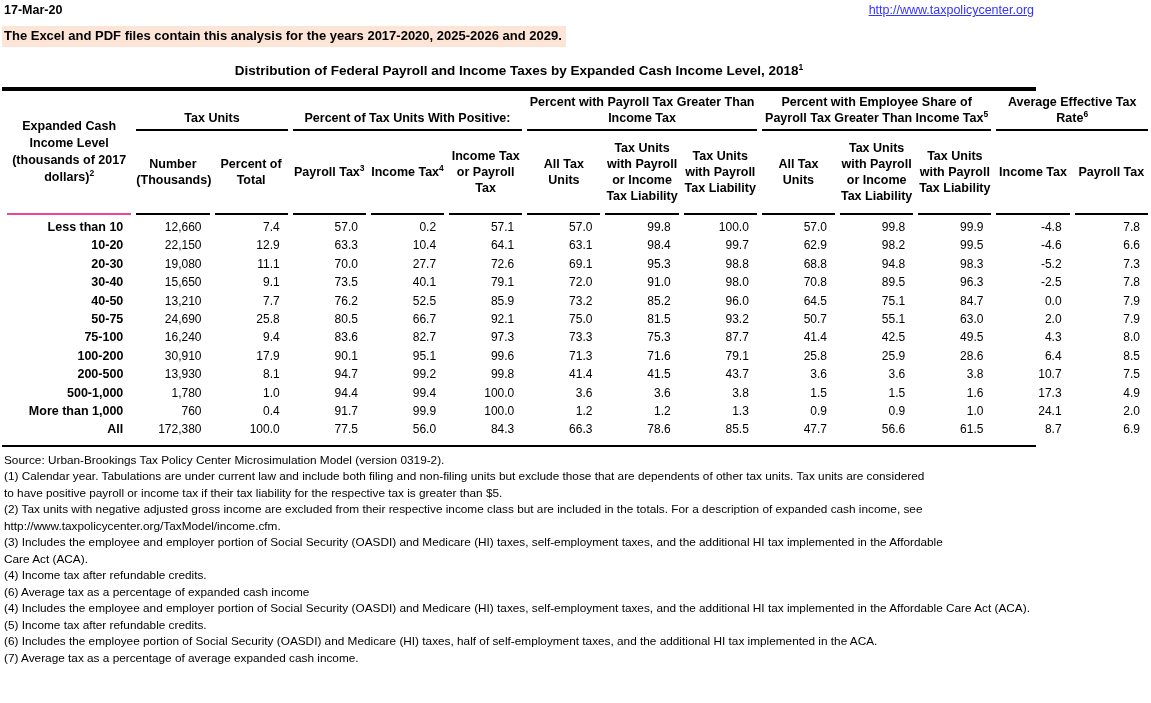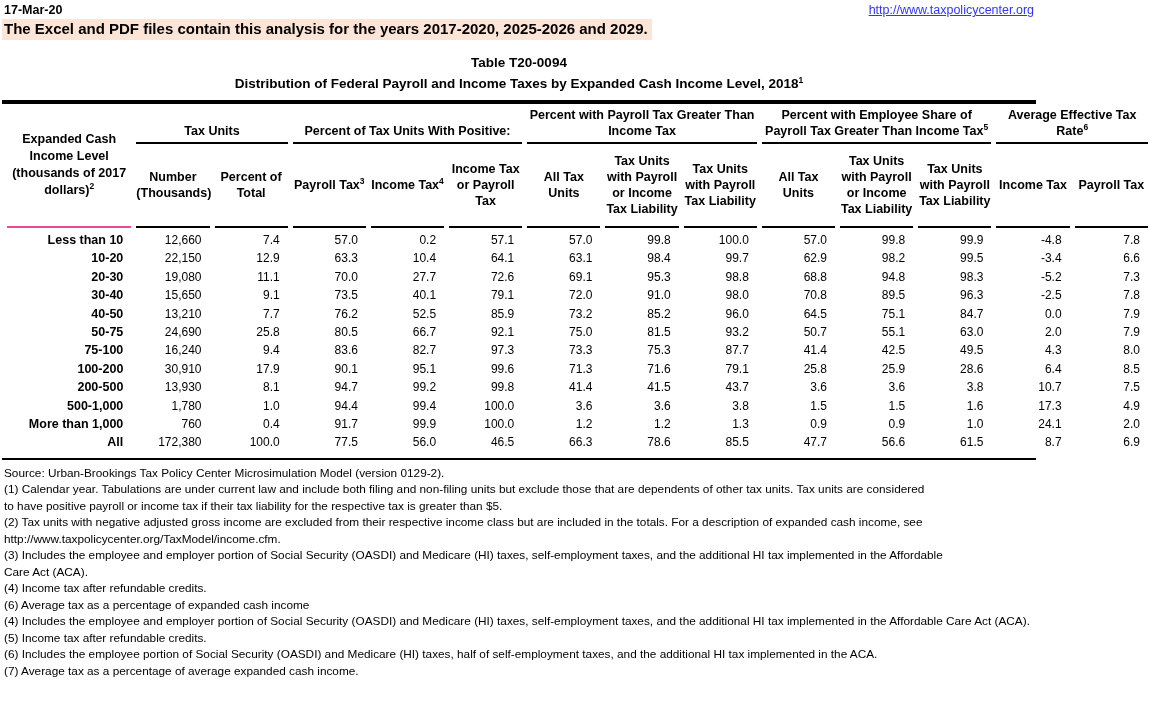--- a/index.html
+++ b/index.html
@@ -17,22 +17,22 @@
   }
   .page{width:1038px;height:703px;padding:2px 2px 0 2px;position:relative;}
 
   
   .topbar{display:flex;justify-content:space-between;align-items:flex-start;padding:0 2px;}
   .date{font-weight:bold;font-size:12.5px;line-height:16px;}
   .site-link{font-size:12.5px;line-height:16px;color:var(--link);text-decoration:underline;}
 
   .notice{
     display:inline-block;background:var(--highlight);
-    font-weight:bold;font-size:15px;line-height:16px;
-    padding:2px 4px 3px 2px;margin-top:1px;
+    font-weight:bold;font-size:13px;line-height:16px;
+    padding:2px 4px 3px 2px;margin-top:8px;
   }
 
   
   .titles{text-align:center;margin-top:13px;}
   .title1{font-weight:bold;font-size:13.5px;line-height:20px;}
   .title2{font-weight:bold;font-size:13.5px;line-height:22px;}
   sup{font-size:8.5px;vertical-align:super;line-height:0;font-weight:bold;}
 
   
   .rule-double{height:2px;border-top:2px solid #000;border-bottom:2px solid #000;margin-top:5px;}
@@ -84,21 +84,20 @@
   <div class="topbar">
     <span class="date">17-Mar-20</span>
     <a class="site-link" href="#">http://www.taxpolicycenter.org</a>
   </div>
 
   <div>
     <span class="notice">The Excel and PDF files contain this analysis for the years 2017-2020, 2025-2026 and 2029.</span>
   </div>
 
   <div class="titles">
-    <div class="title1">Table T20-0094</div>
     <div class="title2"><span>Distribution of Federal Payroll and Income Taxes by Expanded Cash Income Level, 2018</span><sup>1</sup></div>
   </div>
 
   <div class="rule-double"></div>
 
   <table>
     <colgroup>
       <col class="c-label">
       <col class="c-num">
         <col class="c-num">
@@ -162,21 +161,21 @@
           <td>12.9</td>
           <td>63.3</td>
           <td>10.4</td>
           <td>64.1</td>
           <td>63.1</td>
           <td>98.4</td>
           <td>99.7</td>
           <td>62.9</td>
           <td>98.2</td>
           <td>99.5</td>
-          <td>-3.4</td>
+          <td>-4.6</td>
           <td>6.6</td>
         </tr>
         <tr>
           <td class="rowlabel">20-30</td>
           <td>19,080</td>
           <td>11.1</td>
           <td>70.0</td>
           <td>27.7</td>
           <td>72.6</td>
           <td>69.1</td>
@@ -315,37 +314,37 @@
           <td>1.0</td>
           <td>24.1</td>
           <td>2.0</td>
         </tr>
         <tr>
           <td class="rowlabel">All</td>
           <td>172,380</td>
           <td>100.0</td>
           <td>77.5</td>
           <td>56.0</td>
-          <td>46.5</td>
+          <td>84.3</td>
           <td>66.3</td>
           <td>78.6</td>
           <td>85.5</td>
           <td>47.7</td>
           <td>56.6</td>
           <td>61.5</td>
           <td>8.7</td>
           <td>6.9</td>
         </tr>
       </tbody>
   </table>
 
   <div class="rule-bottom"></div>
 
   <div class="footnotes">
-      <div class="fn">Source: Urban-Brookings Tax Policy Center Microsimulation Model (version 0129-2).</div>
+      <div class="fn">Source: Urban-Brookings Tax Policy Center Microsimulation Model (version 0319-2).</div>
       <div class="fn">(1) Calendar year. Tabulations are under current law and include both filing and non-filing units but exclude those that are dependents of other tax units.  Tax units are considered</div>
       <div class="fn">to have positive payroll or income tax if their tax liability for the respective tax is greater than $5.</div>
       <div class="fn">(2) Tax units with negative adjusted gross income are excluded from their respective income class but are included in the totals. For a description of expanded cash income, see</div>
       <div class="fn">http://www.taxpolicycenter.org/TaxModel/income.cfm.</div>
       <div class="fn">(3) Includes the employee and employer portion of Social Security (OASDI) and Medicare (HI) taxes, self-employment taxes, and the additional HI tax implemented in the Affordable</div>
       <div class="fn">Care Act (ACA).</div>
       <div class="fn">(4) Income tax after refundable credits.</div>
       <div class="fn">(6) Average tax as a percentage of expanded cash income</div>
       <div class="fn">(4) Includes the employee and employer portion of Social Security (OASDI) and Medicare (HI) taxes, self-employment taxes, and the additional HI tax implemented in the Affordable Care Act (ACA).</div>
       <div class="fn">(5) Income tax after refundable credits.</div>

